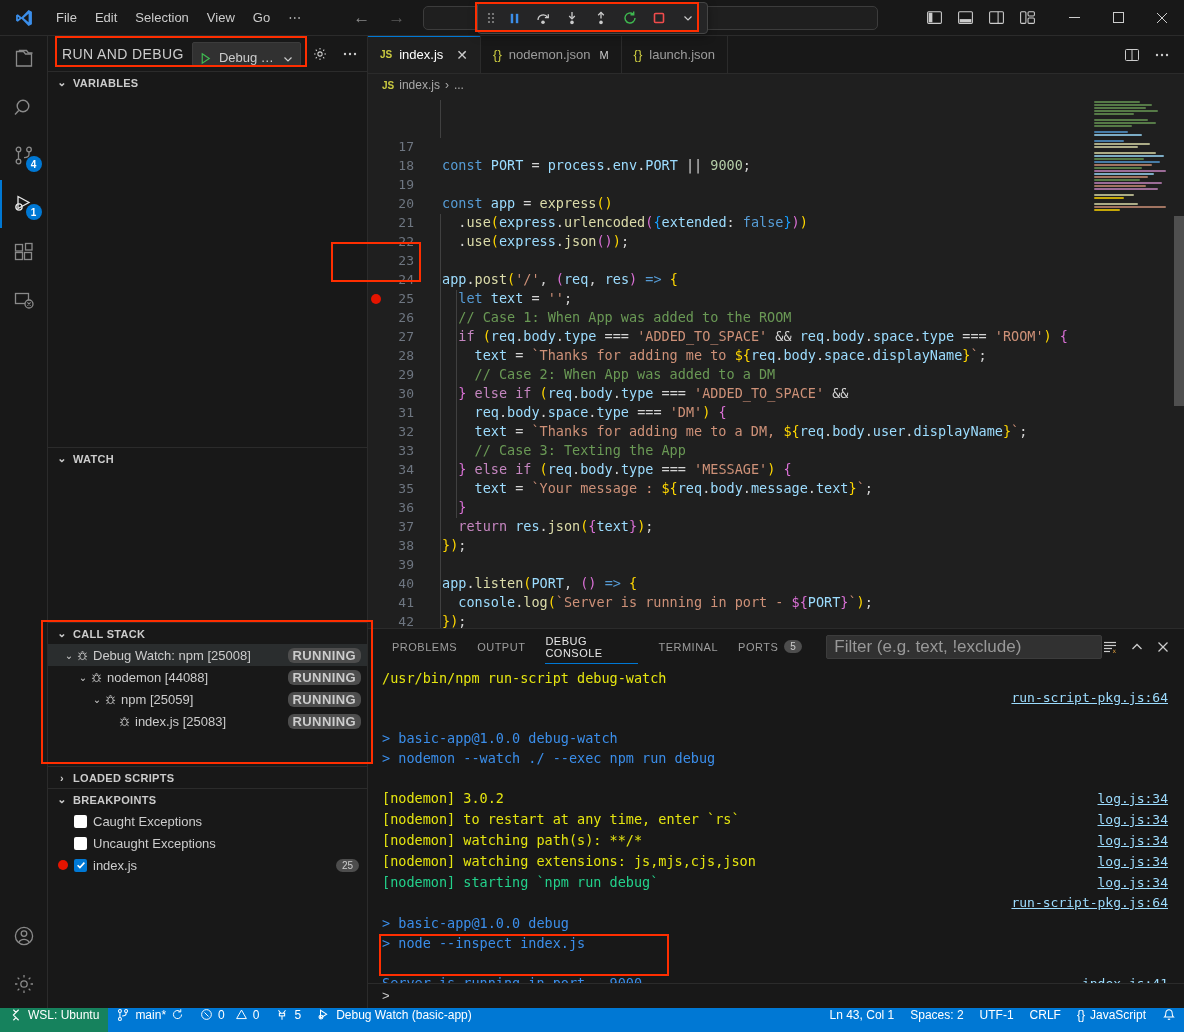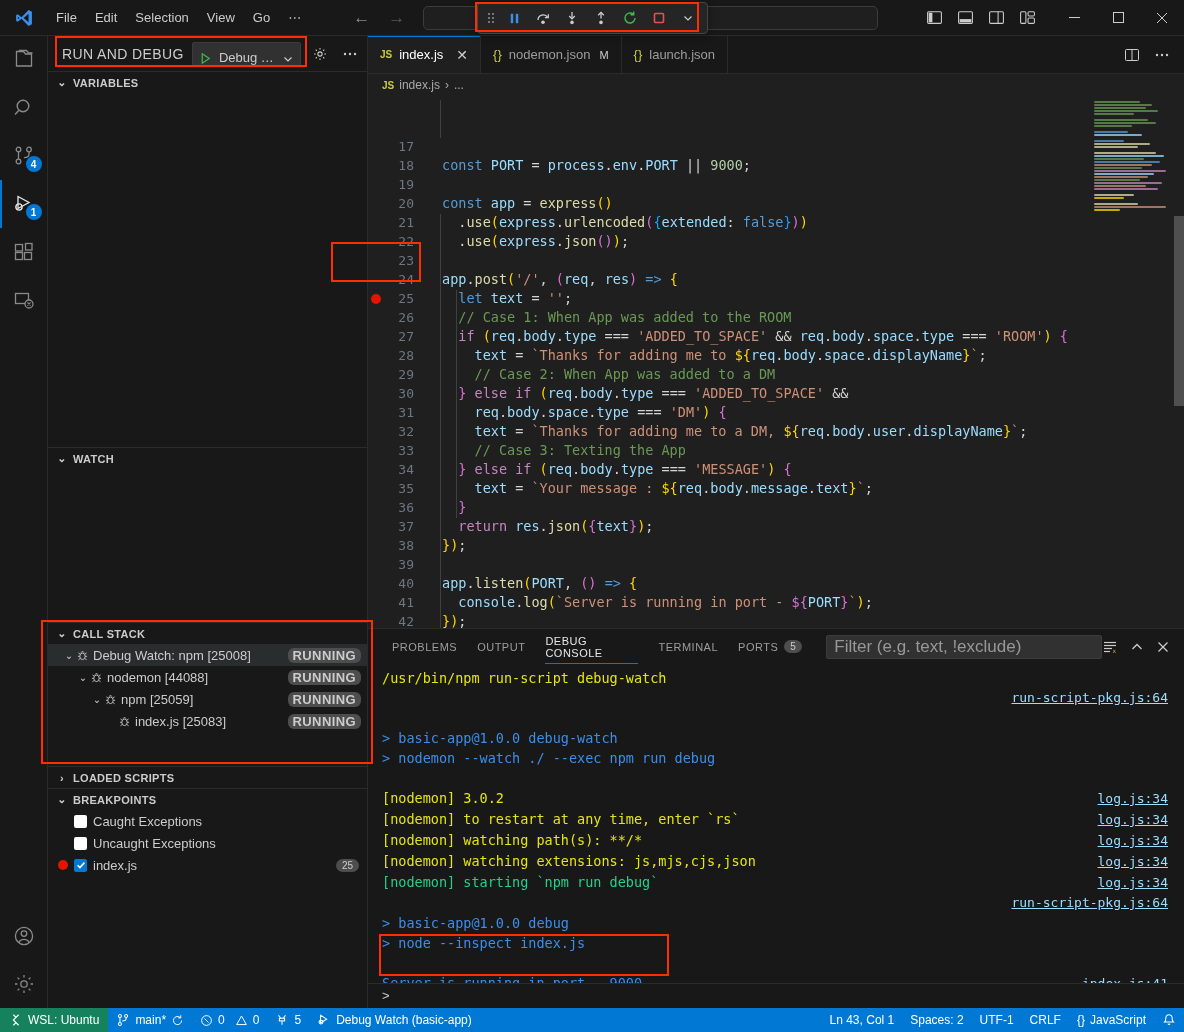--- a/index.html
+++ b/index.html
@@ -175,21 +175,21 @@
   .cc-green { color: #23d18b; }
   .cc-blue { color: #3b8eea; }
   .cc-white { color: #cccccc; }
   .console-input { height: 26px; display: flex; align-items: center; padding-left: 14px; border-top: 1px solid #2b2b2b; color: #cccccc; }
 
   
   .statusbar {
     height: 24px; background: #0078d4; display: flex; align-items: center;
     color: #ffffff; font-size: 12px; flex: 0 0 24px;
   }
-  .sb-item { display: flex; align-items: center; gap: 5px; padding: 0 8px; height: 24px; white-space: nowrap; }
+  .sb-item { display: flex; align-items: flex-start; gap: 5px; padding: 0 8px; height: 24px; white-space: nowrap; }
   .sb-remote { background: #16825d; padding: 0 9px; }
   .sb-right { margin-left: auto; display: flex; align-items: center; }
 
   
   .anno { position: absolute; border: 2px solid #ff2e00; pointer-events: none; z-index: 60; }
   svg { display: block; }
 </style>
 </head>
 <body>
 

